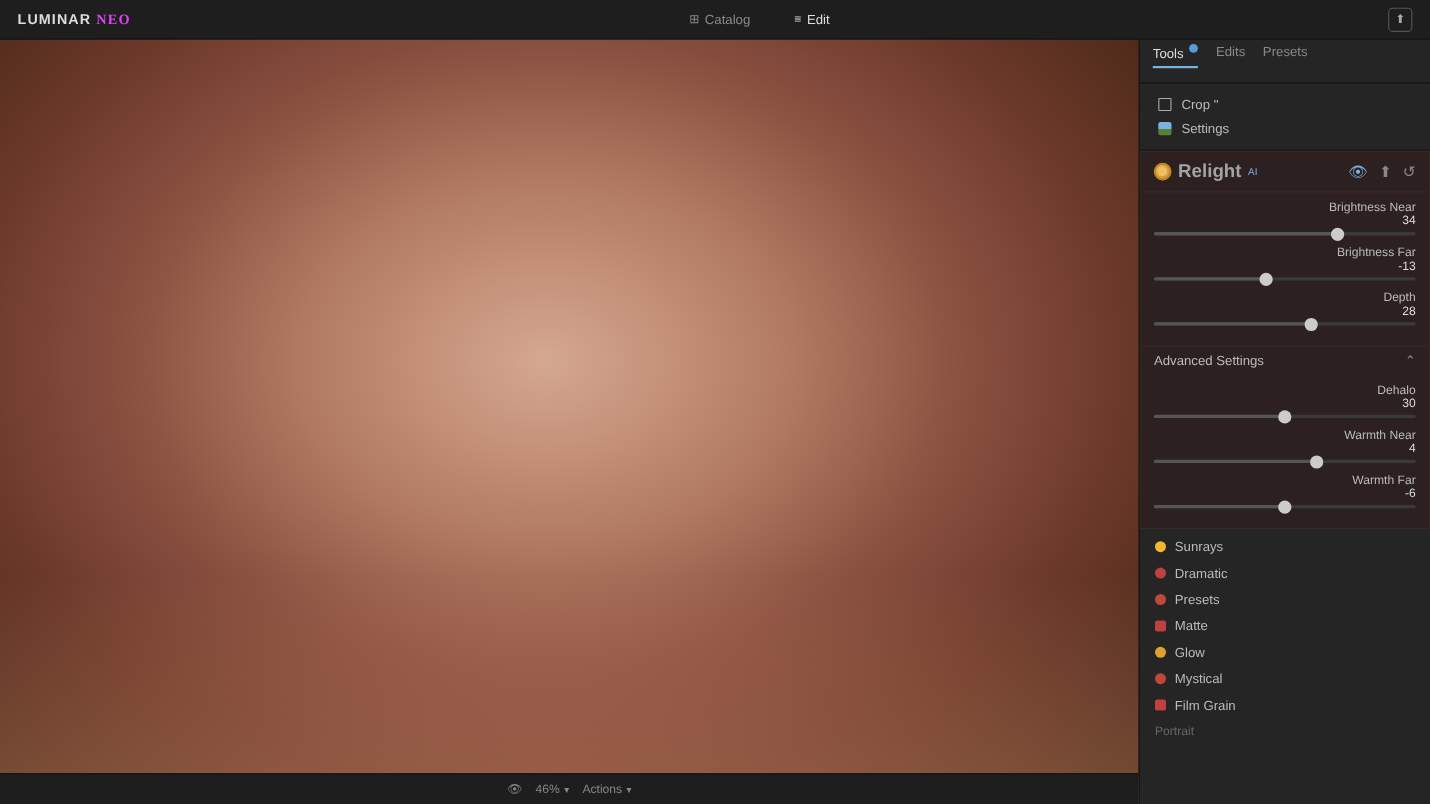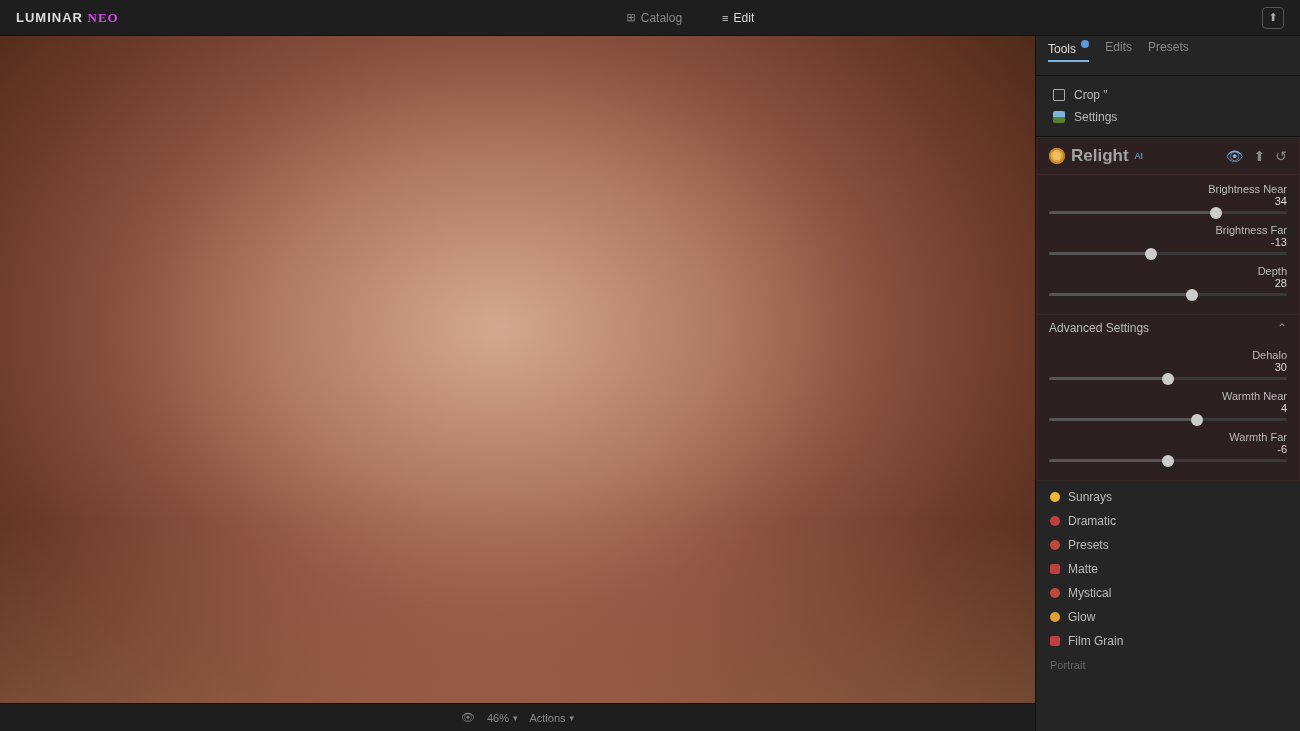--- a/index.html
+++ b/index.html
@@ -661,26 +661,26 @@
       </div>
       <div class="list-item">
         <div class="list-item-dot" style="background:#c04838"></div>
         <span>Presets</span>
       </div>
       <div class="list-item">
         <div class="list-item-dot" style="background:#c04040;border-radius:2px;"></div>
         <span>Matte</span>
       </div>
       <div class="list-item">
+        <div class="list-item-dot" style="background:#e0a030"></div>
+        <span>Glow</span>
+      </div>
+      <div class="list-item">
         <div class="list-item-dot" style="background:#c04838"></div>
         <span>Mystical</span>
-      </div>
-      <div class="list-item">
-        <div class="list-item-dot" style="background:#e0a030"></div>
-        <span>Glow</span>
       </div>
       <div class="list-item">
         <div class="list-item-dot" style="background:#c04040;border-radius:2px;"></div>
         <span>Film Grain</span>
       </div>
       <div class="list-section-header">
         <span>Portrait</span>
       </div>
     </div>
 

